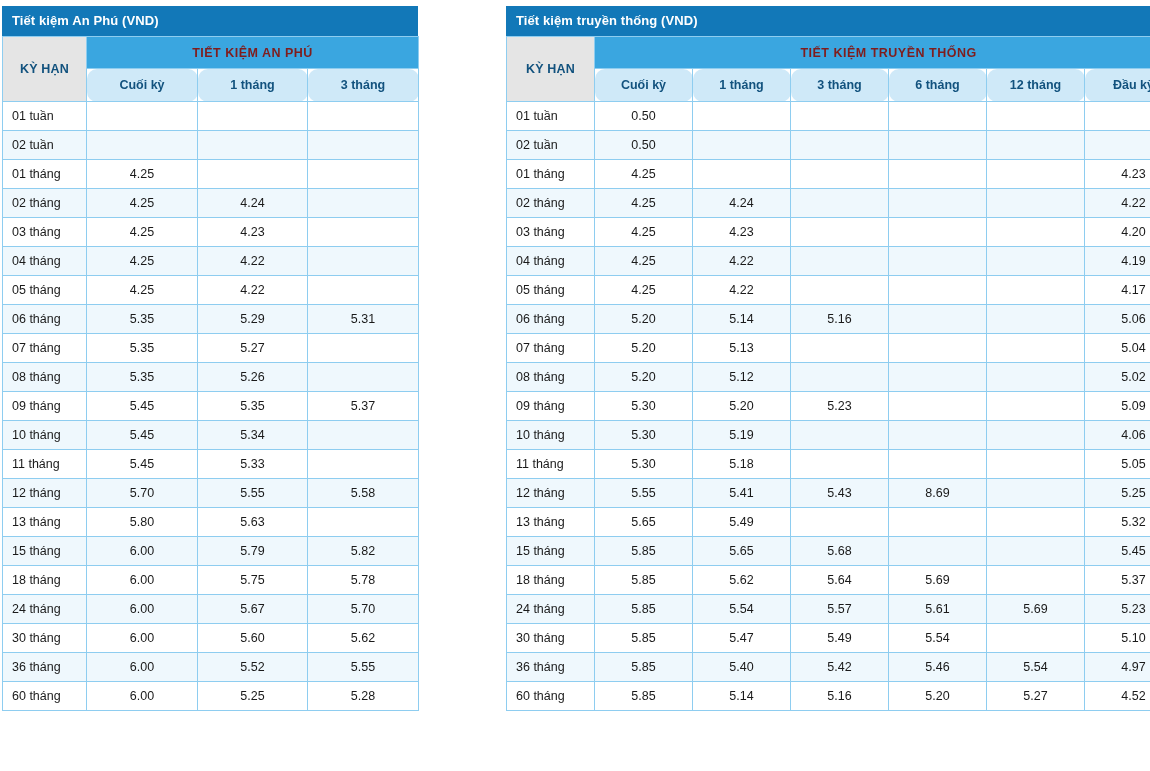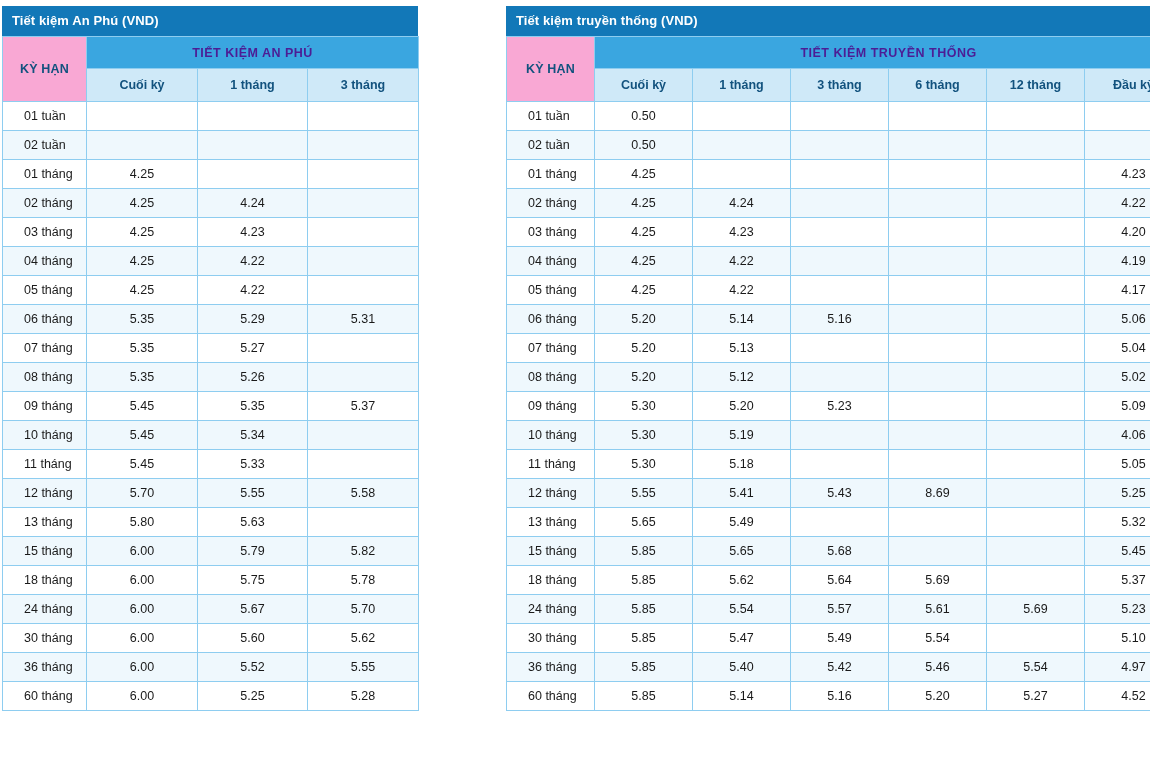--- a/index.html
+++ b/index.html
@@ -51,44 +51,45 @@
     border: 1px solid #8ecdf0;
     box-sizing: border-box;
     font-size: 12.5px;
     font-weight: normal;
     text-align: center;
     height: 29px;
     padding: 0 2px;
     background: #ffffff;
   }
   th.h-term {
-    background: #f9a8d4;
+    background: #e5e5e5;
     color: #12527e;
     font-weight: bold;
     font-size: 12.5px;
     letter-spacing: .2px;
   }
   th.h-group {
     background: #3aa6e0;
-    color: #4c1d95;
+    color: #7f1d1d;
     font-weight: bold;
     font-size: 12.5px;
     letter-spacing: .5px;
     height: 32px;
   }
   th.h-sub {
     background: #cfe9f8;
     color: #12527e;
     font-weight: bold;
     font-size: 12.5px;
     height: 33px;
+    border-radius: 10px;
   }
   td.term {
     text-align: left;
-    padding-left: 21px;
+    padding-left: 9px;
     color: #1a1a1a;
   }
   tbody tr.odd td { background: #ffffff; }
   tbody tr.even td { background: #eff8fd; }
   tbody tr td.term { }
   td.val { color: #1a1a1a; }
 </style>
 </head>
 <body>
 

